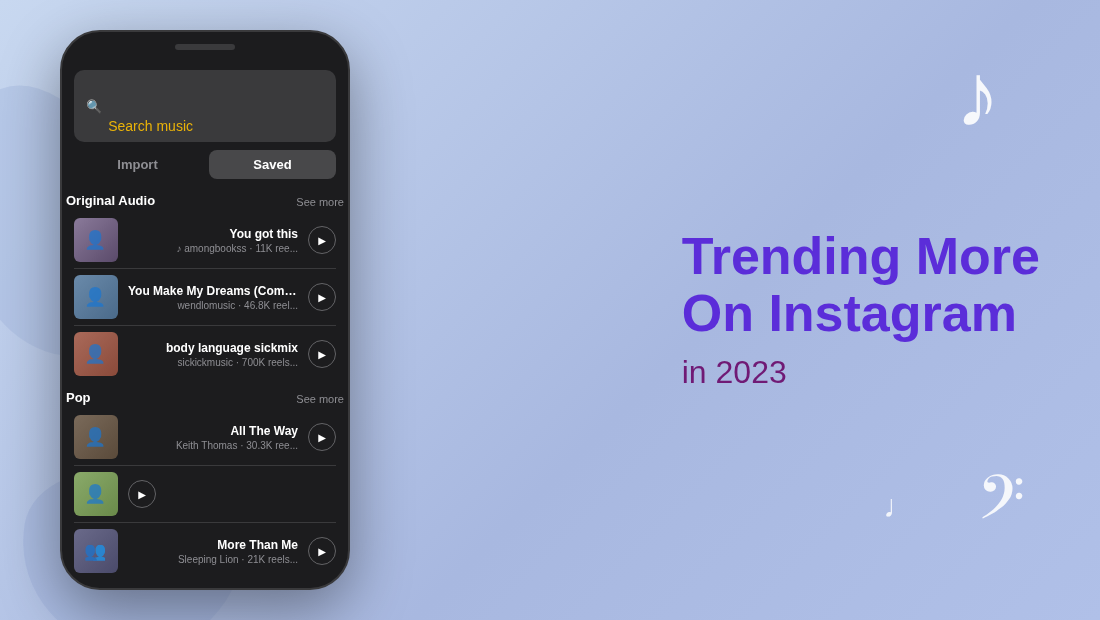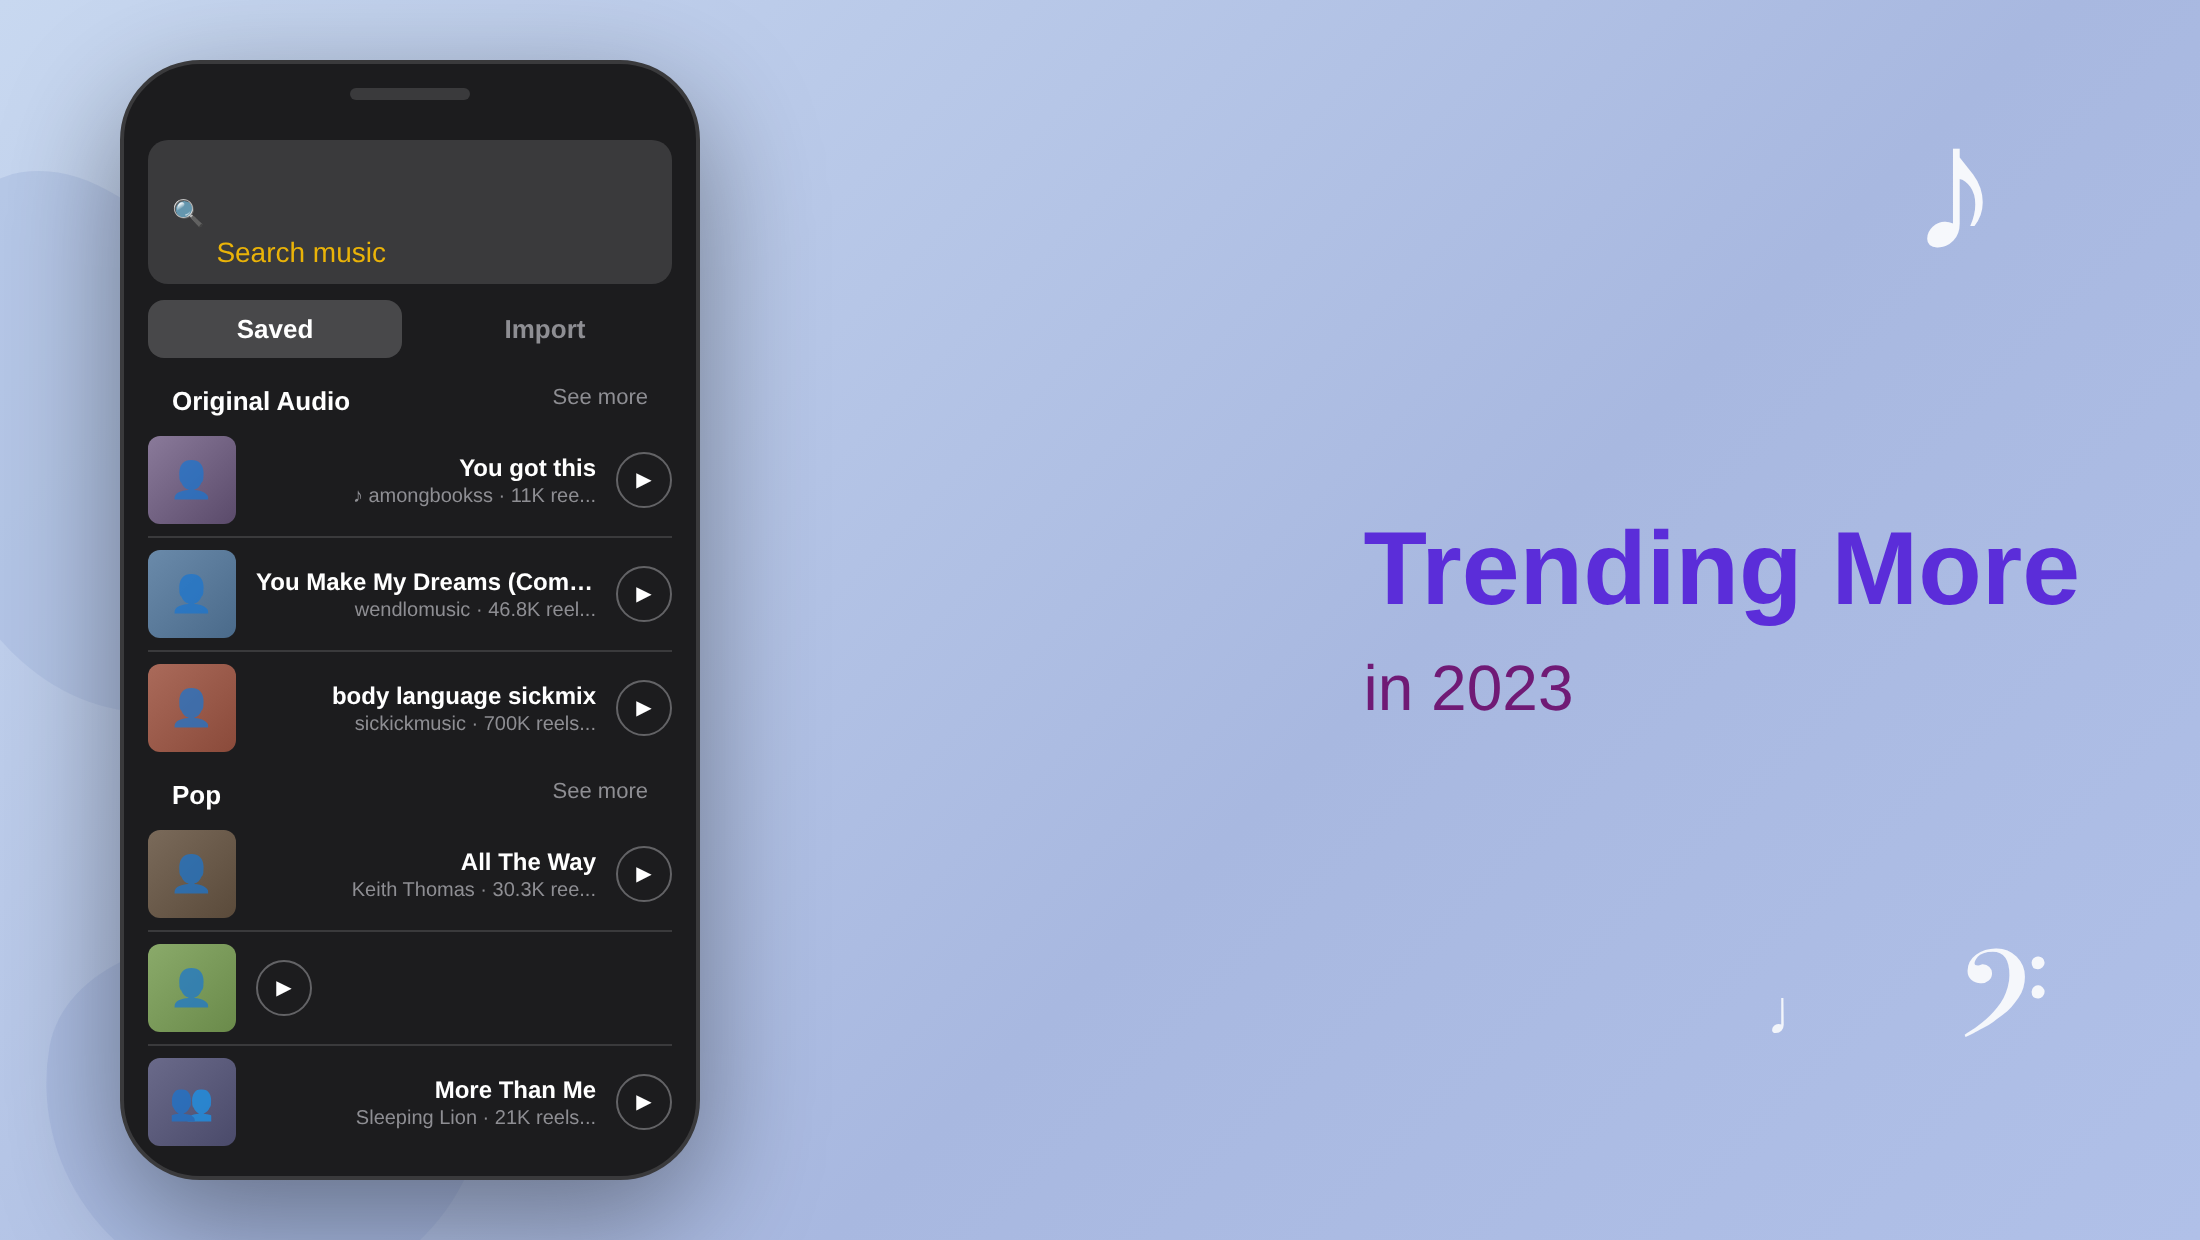--- a/index.html
+++ b/index.html
@@ -149,22 +149,22 @@
 
     .tab-btn.inactive {
       background: transparent;
       color: #8e8e93;
     }
 
     
     .section-header {
       display: flex;
       justify-content: space-between;
-      align-items: flex-start;
-      padding: 8px 24px 4px;
+      align-items: flex-end;
+      padding: 8px 4px 4px;
     }
 
     .section-title {
       color: white;
       font-size: 13px;
       font-weight: 700;
     }
 
     .see-more {
       color: #8e8e93;
@@ -296,22 +296,22 @@
   <div class="phone">
     <div class="phone-notch"></div>
     <div class="phone-content">
 
       <div class="search-bar">
         <span class="search-icon-inner">🔍</span>
         <span class="search-text">Search music</span>
       </div>
 
       <div class="tab-row">
+        <div class="tab-btn inactive">Import</div>
         <div class="tab-btn active">Saved</div>
-        <div class="tab-btn inactive">Import</div>
       </div>
 
       <div class="section-header">
         <span class="section-title">Original Audio</span>
         <span class="see-more">See more</span>
       </div>
 
       <div class="track-item">
         <div class="track-thumb track-thumb-1">
           <div class="thumb-figure">👤</div>
@@ -387,15 +387,16 @@
         <div class="play-btn">▶</div>
       </div>
 
     </div>
   </div>
 </div>
 
 <div class="right-content">
   <div class="main-title">
     <span>Trending More</span><br>
+    <span>On Instagram</span>
   </div>
   <div class="year-text">in 2023</div>
 </div>
 
 </body></html>

